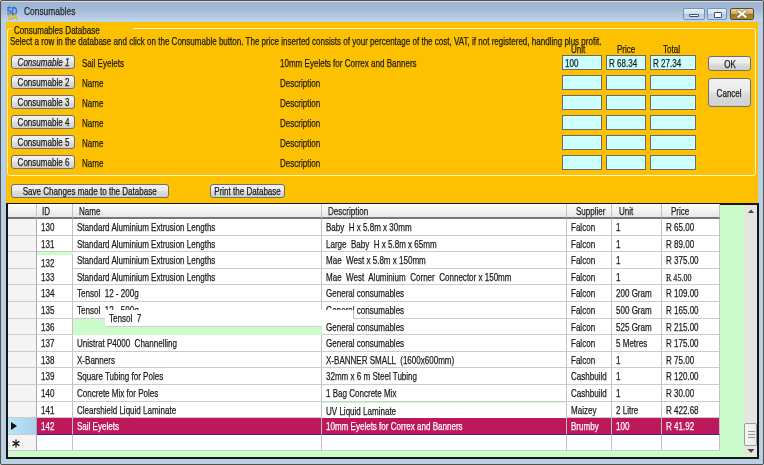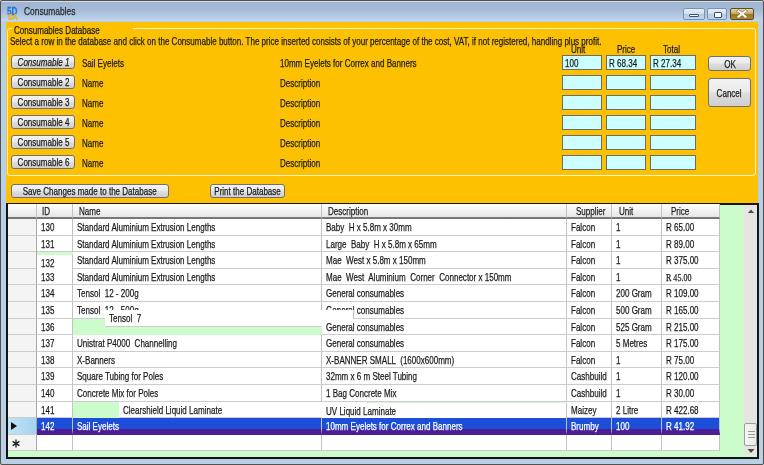--- a/index.html
+++ b/index.html
@@ -18,21 +18,21 @@
 .lbl { position:absolute; white-space:nowrap; }
 .btn { position:absolute; border:1px solid #707070; border-radius:3px; background:linear-gradient(180deg,#f2f2f2 0%,#ebebeb 45%,#dddddd 55%,#cfcfcf 100%); display:flex; align-items:center; justify-content:center; white-space:nowrap; }
 .bt { display:block; transform:scaleX(0.73); transform-origin:50% 50%; white-space:pre; flex:0 0 auto; }
 .tb { position:absolute; height:15px; background:#ccffff; border:1px solid #6b6b6b; padding-top:1px; padding-left:2px; white-space:nowrap; }
 #grid { position:absolute; left:6px; top:203px; width:753px; height:256px; background:#ccfccc; border:2px solid #151515; }
 .ghdr { position:absolute; background:linear-gradient(180deg,#ffffff,#f0f0f0 60%,#e6e6e6); border-right:1px solid #c3c3c3; border-bottom:2px solid #777777; }
 .grh { position:absolute; background:#f4f4f4; border-right:1px solid #a8a8a8; border-bottom:1px solid #cccccc; }
 .grhsel { background:linear-gradient(90deg,#bfe4f8,#a5d2ee); }
 .arr { position:absolute; left:3px; top:4.3px; width:0; height:0; border-left:6px solid #111; border-top:4px solid transparent; border-bottom:4px solid transparent; }
 .gcell { position:absolute; background:#ffffff; border-right:1px solid #c3c3c3; border-bottom:1px solid #cccccc; }
-.gsel { position:absolute; background:#1d4ed8; color:#ffffff; -webkit-text-stroke:0.25px #ffffff; border-right:1px solid #b9c4cf; border-bottom:6px solid #4c1d95; }
+.gsel { position:absolute; background:#be185d; color:#ffffff; -webkit-text-stroke:0.25px #ffffff; border-right:1px solid #b9c4cf; border-bottom:1px solid #4c1d95; }
 .ct { position:absolute; left:4px; top:2px; }
 .grip { position:absolute; left:3px; width:7px; height:1px; background:#9a9a9a; }
 .sarr { position:absolute; left:3px; }
 </style></head>
 <body>
 <div id="frame"></div>
 <div id="titlebar"></div>
 <svg class="abs" style="left:7px;top:6px" width="14" height="14" viewBox="0 0 14 14">
     <text x="0" y="9" font-size="10.5" fill="#2574dd" font-family="Liberation Sans" font-weight="bold" transform="scale(0.78,1)" stroke="#2574dd" stroke-width="0.3">5D</text>
     <text x="1" y="14" font-size="9" fill="#e4b422" font-family="Liberation Sans" font-weight="bold" transform="scale(0.78,1)" stroke="#e4b422" stroke-width="0.25">SA</text>
@@ -344,21 +344,21 @@
 <div class="gcell" style="left:612px;top:385.00px;width:50px;height:16.6px;">
     <span class="ct t">1</span>
   </div>
 <div class="gcell" style="left:662px;top:385.00px;width:58px;height:16.6px;">
     <span class="ct t">R 30.00</span>
   </div>
 <div class="grh" style="left:8px;top:401.60px;width:29px;height:16.6px;"></div>
 <div class="gcell" style="left:37px;top:401.60px;width:36px;height:16.6px;text-align:center;">
     <span class="ct t">141</span>
   </div>
-<div class="gcell" style="left:73px;top:401.60px;width:249px;height:16.6px;margin-left:46px;">
+<div class="gcell" style="left:73px;top:401.60px;width:249px;height:16.6px;">
     <span class="ct t">Clearshield Liquid Laminate</span>
   </div>
 <div class="gcell" style="left:322px;top:403px;width:245px;height:16.6px;">
     <span class="ct t">UV Liquid Laminate</span>
   </div>
 <div class="gcell" style="left:567px;top:401.60px;width:45px;height:16.6px;">
     <span class="ct t">Maizey</span>
   </div>
 <div class="gcell" style="left:612px;top:401.60px;width:50px;height:16.6px;">
     <span class="ct t">2 Litre</span>

